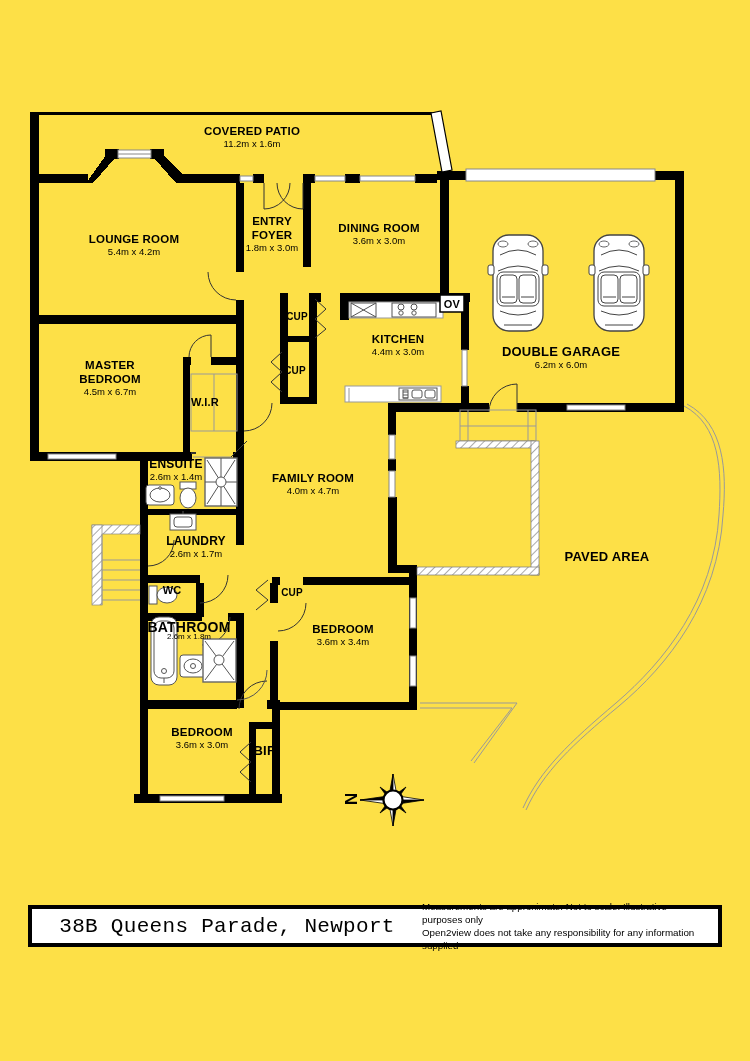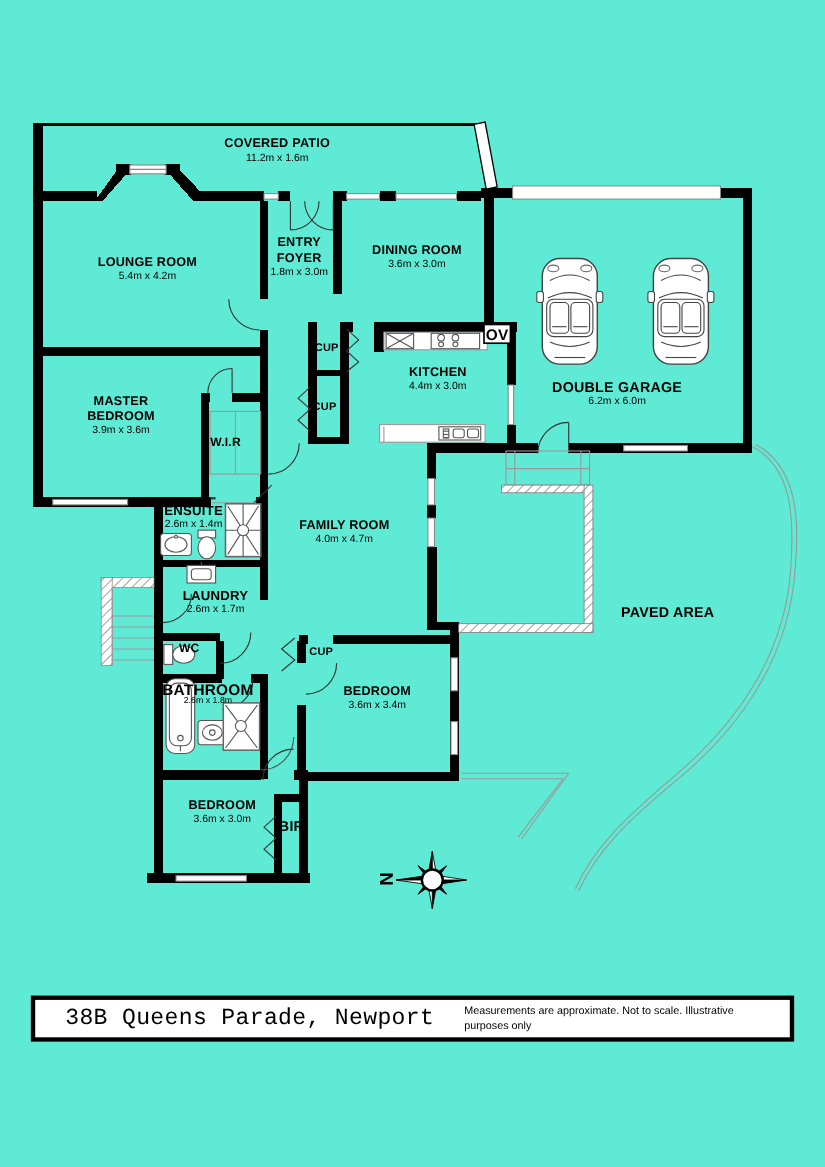--- a/index.html
+++ b/index.html
@@ -1,16 +1,16 @@
 <!DOCTYPE html>
 <html><head>
 <meta charset="utf-8">
 <style>
   html,body{margin:0;padding:0;background:#fff;}
-  .stage{position:relative;width:750px;height:1061px;background:#5eead4;overflow:hidden;
+  .stage{position:relative;width:750px;height:1061px;background:#fde047;overflow:hidden;
          font-family:"Liberation Sans",sans-serif;color:#000;}
   .plan-svg{position:absolute;left:0;top:0;}
   .lbl{position:absolute;transform:translateX(-50%);text-align:center;white-space:nowrap;}
   .lbl.wrap{white-space:normal;}
   .rname{font-weight:bold;font-size:11.5px;letter-spacing:.2px;line-height:14px;}
   .rdim{font-size:9.5px;line-height:12px;text-align:center;}
   .fs13 .rname{font-size:13px;}
   .fs10 .rname{font-size:10px;text-align:right;}
   .fs9 .rname{font-size:14px;line-height:10px;text-align:right;}
   .fs9 .rdim{font-size:8px;line-height:10px;}
@@ -328,31 +328,31 @@
 <div class="lbl" style="left:379px;top:221px">
   <div class="rname">DINING ROOM</div>
   <div class="rdim">3.6m x 3.0m</div>
 </div>
 <div class="lbl fs13" style="left:561px;top:345px">
   <div class="rname">DOUBLE GARAGE</div>
   <div class="rdim">6.2m x 6.0m</div>
 </div>
 <div class="lbl wrap" style="left:110px;top:358px;width:98px">
   <div class="rname">MASTER BEDROOM</div>
-  <div class="rdim">3.9m x 3.6m</div>
+  <div class="rdim">4.5m x 6.7m</div>
 </div>
 <div class="lbl" style="left:205px;top:395px">
   <div class="rname" style="font-size:11px">W.I.R</div>
 </div>
 <div class="lbl" style="left:398px;top:332px">
   <div class="rname">KITCHEN</div>
   <div class="rdim">4.4m x 3.0m</div>
 </div>
 <div class="lbl" style="left:452px;top:297px">
-  <div class="rname" style="font-size:14px">OV</div>
+  <div class="rname" style="font-size:11px">OV</div>
 </div>
 <div class="lbl fs10" style="left:297px;top:310px">
   <div class="rname">CUP</div>
 </div>
 <div class="lbl fs10" style="left:295px;top:364px">
   <div class="rname">CUP</div>
 </div>
 <div class="lbl fs10" style="left:292px;top:586px">
   <div class="rname">CUP</div>
 </div>
@@ -388,16 +388,17 @@
 </div>
 <div class="lbl fs13" style="left:265px;top:744px">
   <div class="rname">BIR</div>
 </div>
 <div class="north" style="left:344px;top:789px">N</div>
 
 <div class="footer">
   <div class="addr">38B Queens Parade, Newport</div>
   <div class="disc">
     <div>Measurements are approximate. Not to scale. Illustrative purposes only</div>
+    <div>Open2view does not take any responsibility for any information supplied</div>
   </div>
 </div>
 
 </div>
 
 </body></html>

